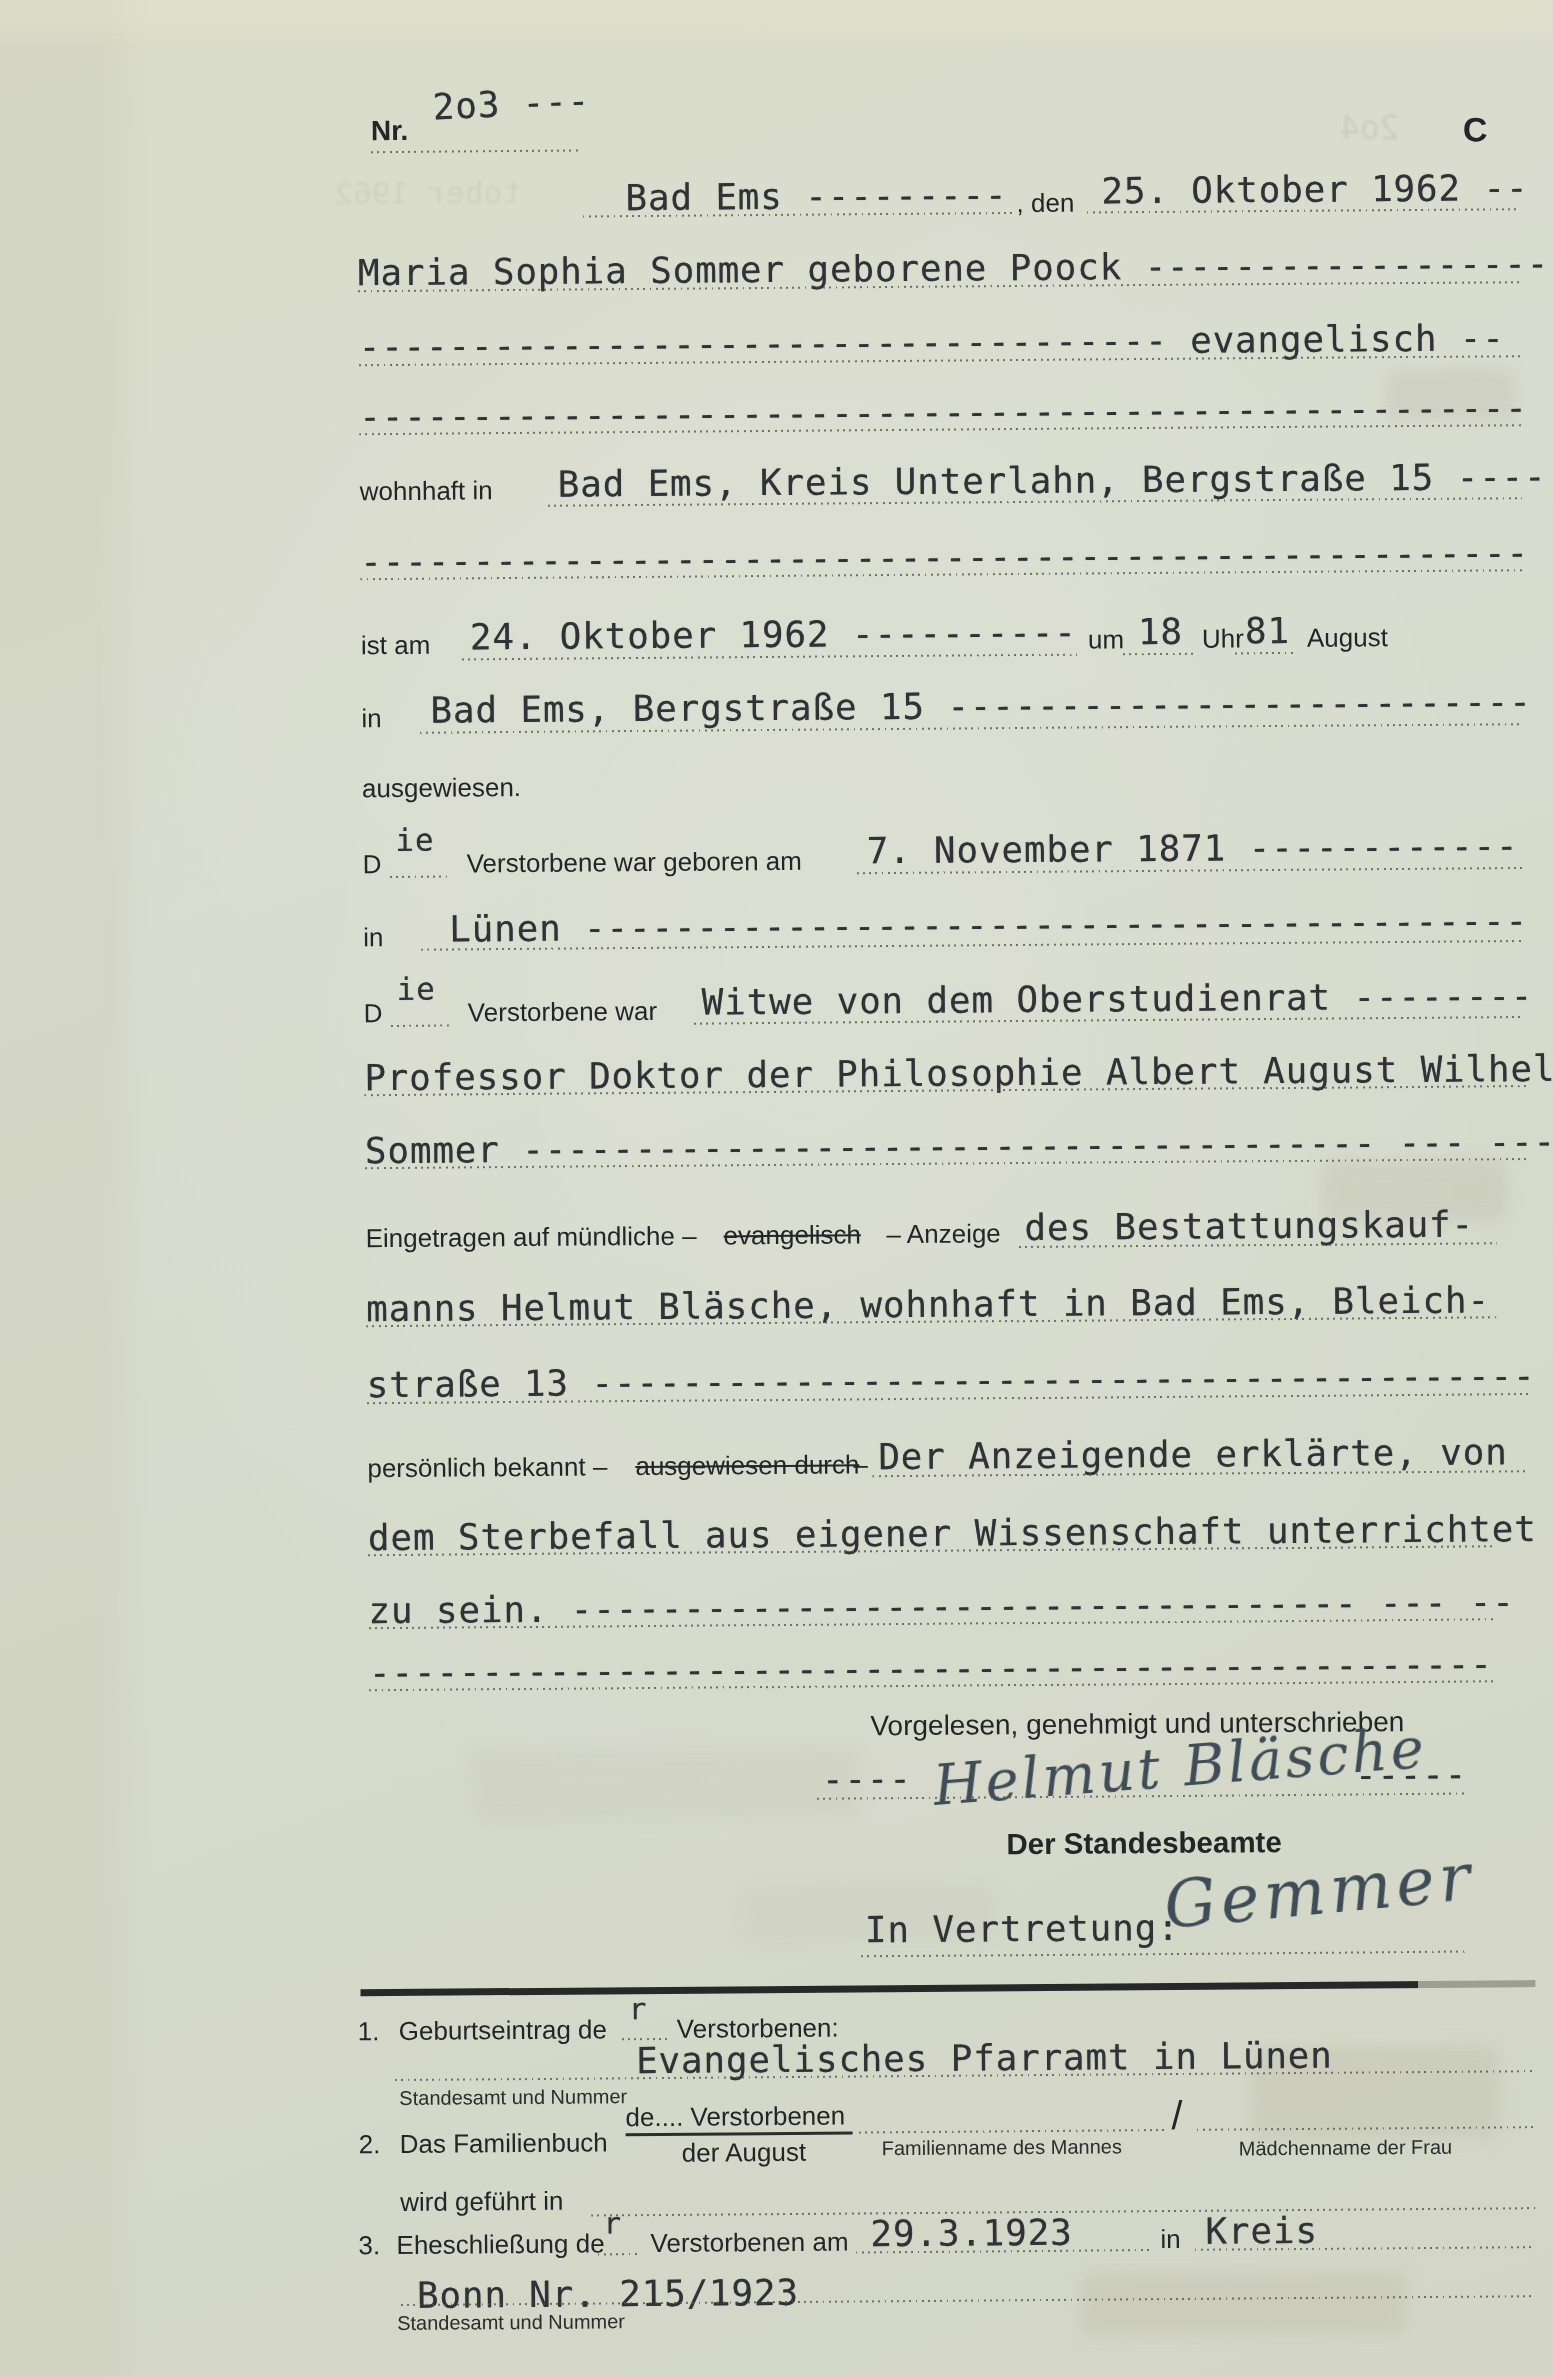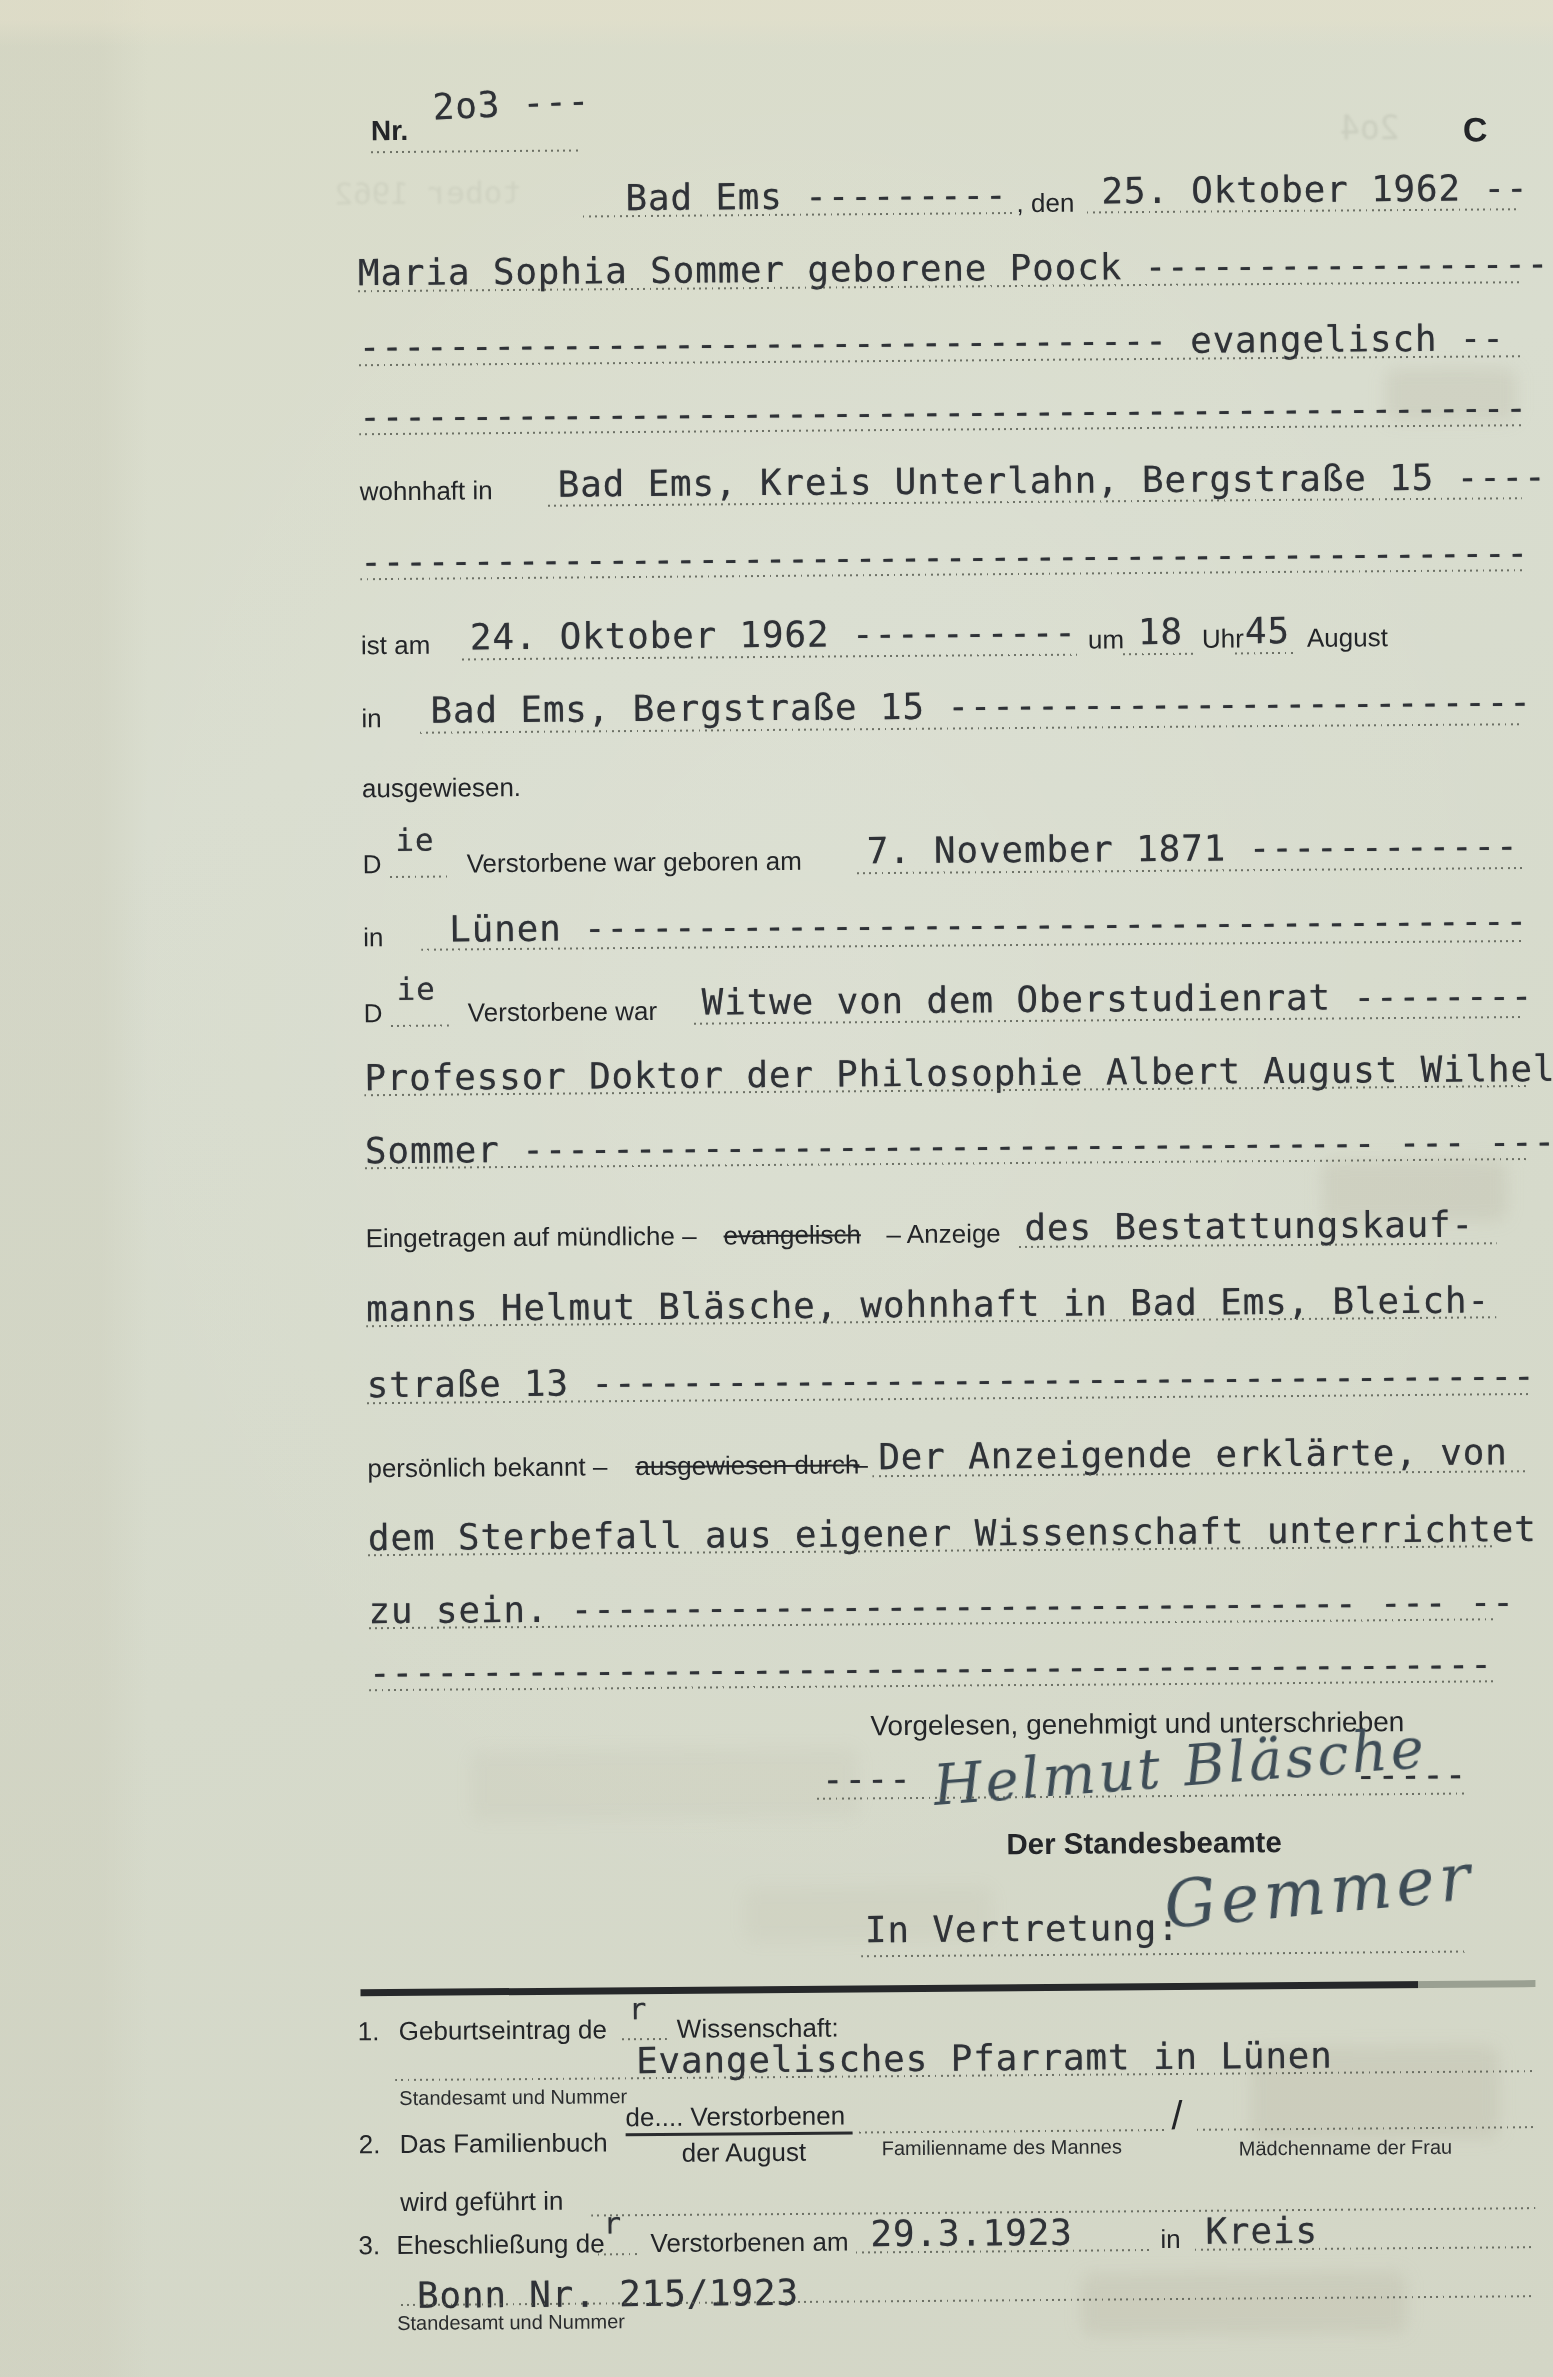--- a/index.html
+++ b/index.html
@@ -71,21 +71,21 @@
   <div class="dot" style="left:553px;top:503px;width:974px;"></div>
 
   <div class="t" style="left:365px;top:541px;">----------------------------------------------------</div>
   <div class="dot" style="left:365px;top:575px;width:1162px;"></div>
 
   <div class="l" style="left:365px;top:628px;">ist am</div>
   <div class="t" style="left:474px;top:617px;">24. Oktober 1962 ----------</div>
   <div class="l" style="left:1092px;top:628px;">um</div>
   <div class="t" style="left:1142px;top:617px;">18</div>
   <div class="l" style="left:1206px;top:628px;">Uhr</div>
-  <div class="t" style="left:1249px;top:617px;">45</div>
+  <div class="t" style="left:1249px;top:617px;">81</div>
   <div class="l" style="left:1311px;top:628px;">August</div>
   <div class="dot" style="left:466px;top:656px;width:615px;"></div>
   <div class="dot" style="left:1127px;top:656px;width:74px;"></div>
   <div class="dot" style="left:1239px;top:656px;width:61px;"></div>
 
   <div class="l" style="left:365px;top:701px;">in</div>
   <div class="t" style="left:434px;top:690px;">Bad Ems, Bergstraße 15 --------------------------</div>
   <div class="dot" style="left:423px;top:729px;width:1103px;"></div>
 
   <div class="l" style="left:365px;top:771px;">ausgewiesen.</div>
@@ -153,21 +153,21 @@
   <div class="t" style="left:859px;top:1913px;">In Vertretung:</div>
   <div class="sig" style="left:1158px;top:1858px;font-size:65px;letter-spacing:4.7px;transform:rotate(-5deg);">Gemmer</div>
   <div class="dot" style="left:855px;top:1956px;width:606px;"></div>
 
   <div class="rule"></div>
 
   <div class="l" style="left:351px;top:2014px;">1.</div>
   <div class="l" style="left:392px;top:2014px;">Geburtseintrag de</div>
   <div class="t" style="left:622px;top:1994px;font-size:29.5px;">r</div>
   <div class="dot" style="left:615px;top:2037px;width:45px;"></div>
-  <div class="l" style="left:670px;top:2014px;">Wissenschaft:</div>
+  <div class="l" style="left:670px;top:2014px;">Verstorbenen:</div>
   <div class="t" style="left:629px;top:2042px;">Evangelisches Pfarramt in Lünen</div>
   <div class="dot" style="left:388px;top:2076px;width:1138px;"></div>
   <div class="l sm" style="left:392px;top:2084px;">Standesamt und Nummer</div>
 
   <div class="l" style="left:351px;top:2127px;">2.</div>
   <div class="l" style="left:392px;top:2127px;">Das Familienbuch</div>
   <div class="l" style="left:618px;top:2102px;">de.... Verstorbenen</div>
   <div style="position:absolute;left:618px;top:2132px;width:227px;height:3.1px;background:#2a2c2e;"></div>
   <div class="l" style="left:674px;top:2138px;">der August</div>
   <div class="dot" style="left:851px;top:2132px;width:307px;"></div>

